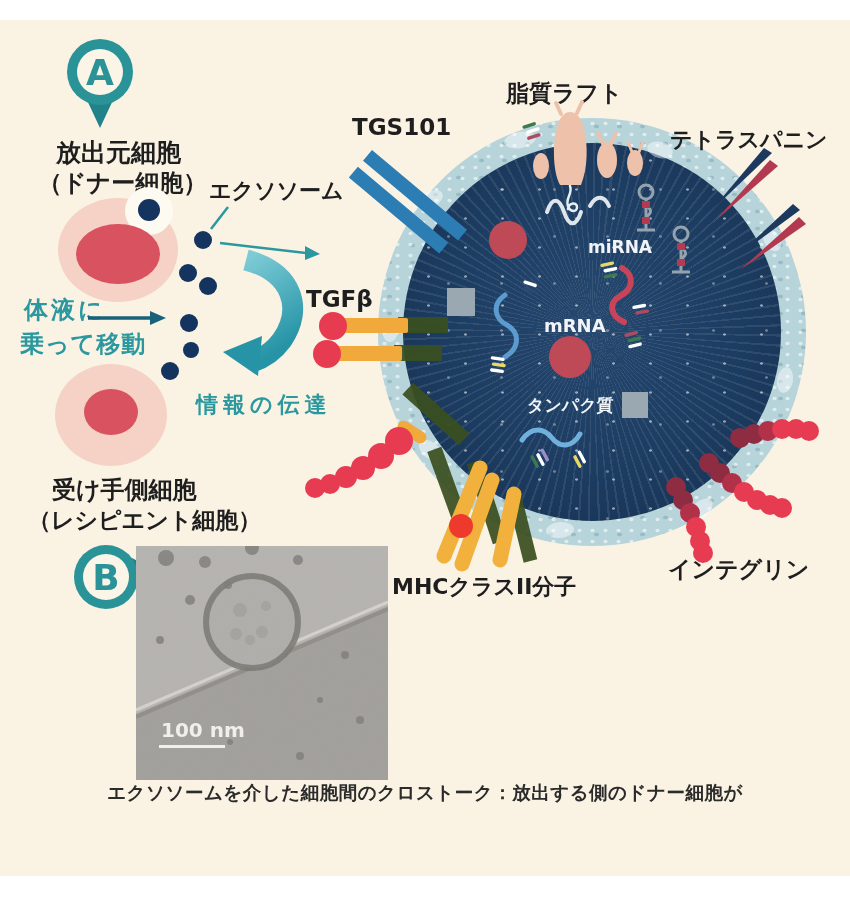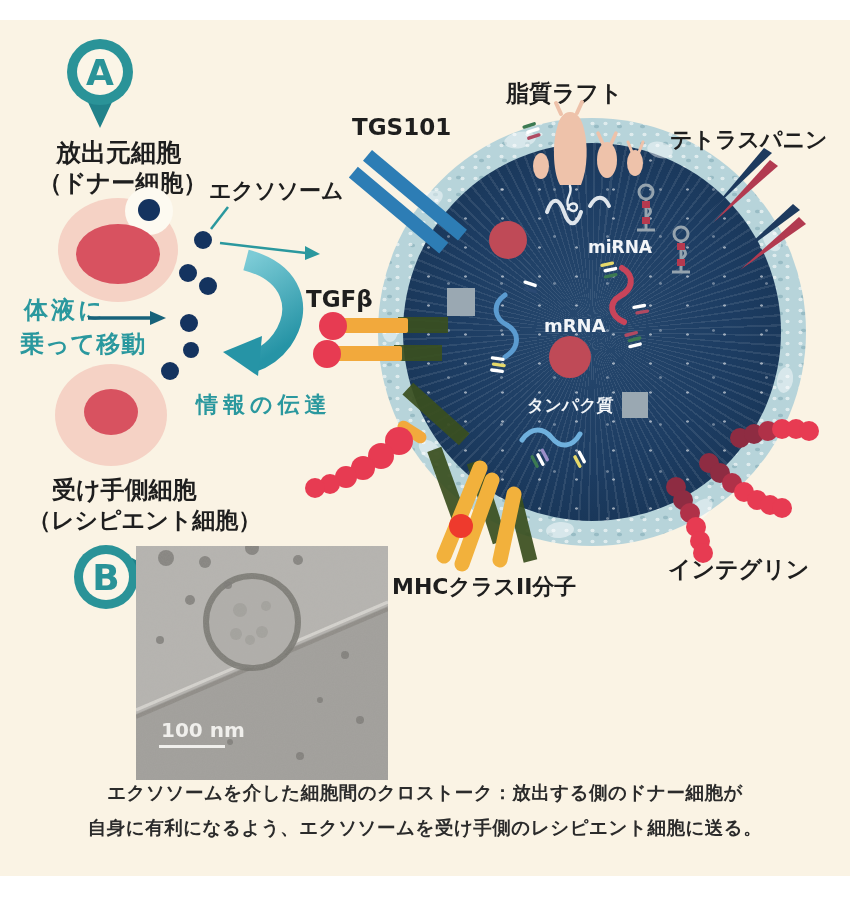--- a/index.html
+++ b/index.html
@@ -329,15 +329,14 @@
           <circle cx="300" cy="756" r="4"></circle>
       </g>
       <rect x="136" y="546" width="252" height="234" filter="url(#emNoise)" opacity="0.55"></rect>
       <text x="161" y="737" font-size="20" fill="#f0efec" font-weight="normal">100 nm</text>
       <rect x="159" y="745" width="66" height="3" fill="#f0efec"></rect>
     </g>
   </svg>
 
   <div class="caption">
     <div>エクソソームを介した細胞間のクロストーク：放出する側のドナー細胞が</div>
-    <div>自身に有利になるよう、エクソソームを受け手側のレシピエント細胞に送る。</div>
   </div>
 </div>
 
 </body></html>

